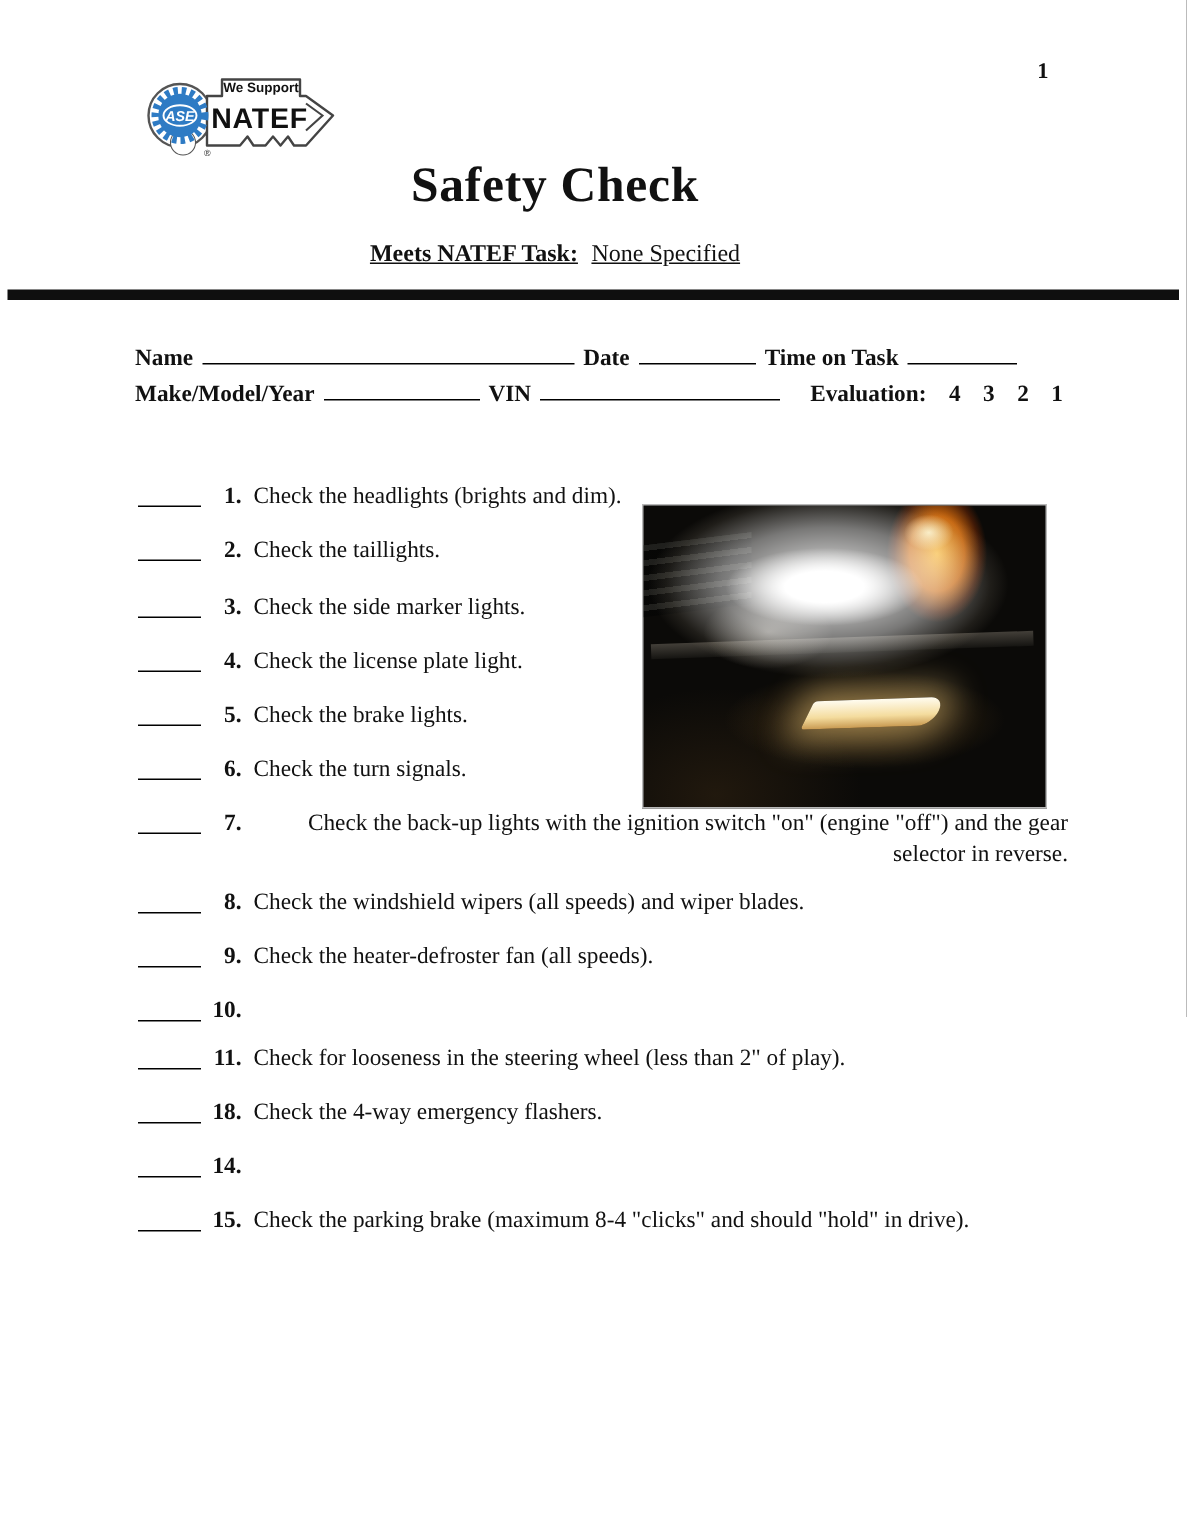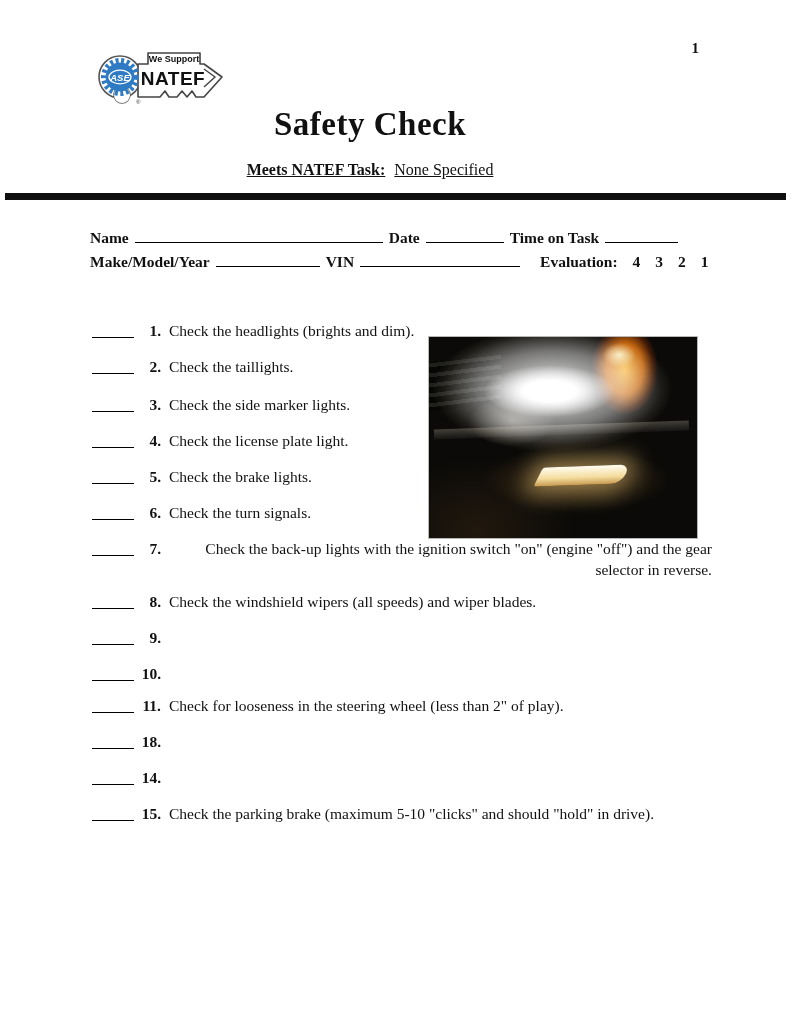--- a/index.html
+++ b/index.html
@@ -194,42 +194,44 @@
         <span class="txt">Check the back-up lights with the ignition switch "on" (engine "off") and the gear selector in reverse.</span>
       </div>
       <div class="item">
         <span class="line"></span>
         <span class="num">8.</span>
         <span class="txt">Check the windshield wipers (all speeds) and wiper blades.</span>
       </div>
       <div class="item">
         <span class="line"></span>
         <span class="num">9.</span>
+        <span class="txt">Check the heater-defroster fan (all speeds).</span>
       </div>
       <div class="item two">
         <span class="line"></span>
         <span class="num">10.</span>
       </div>
       <div class="item">
         <span class="line"></span>
         <span class="num">11.</span>
         <span class="txt">Check for looseness in the steering wheel (less than 2" of play).</span>
       </div>
       <div class="item">
         <span class="line"></span>
         <span class="num">18.</span>
+        <span class="txt">Check the 4-way emergency flashers.</span>
       </div>
       <div class="item">
         <span class="line"></span>
         <span class="num">14.</span>
       </div>
       <div class="item">
         <span class="line"></span>
         <span class="num">15.</span>
-        <span class="txt">Check the parking brake (maximum 5-10 "clicks" and should "hold" in drive).</span>
+        <span class="txt">Check the parking brake (maximum 8-4 "clicks" and should "hold" in drive).</span>
       </div>
     </div>
 
   <div class="photo">
     <div class="grille"></div>
     <div class="bumper"></div>
     <div class="glow"></div>
     <div class="fog"></div>
   </div>
 

